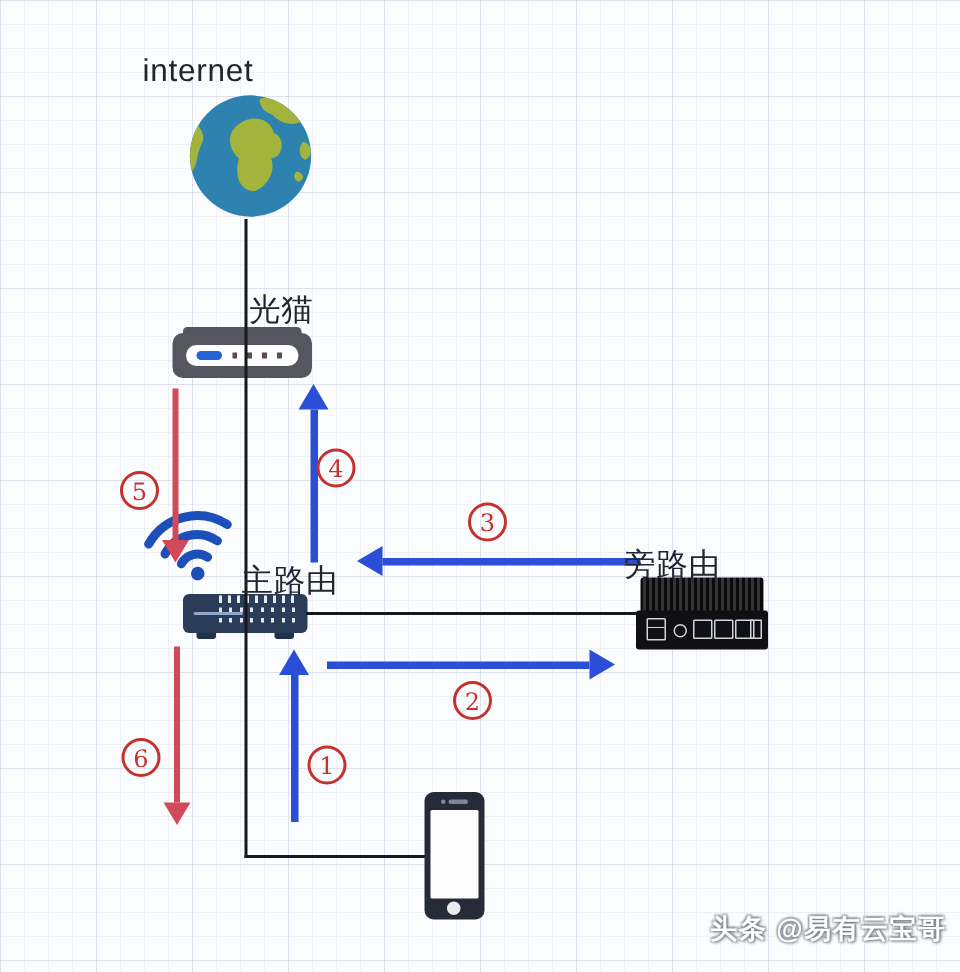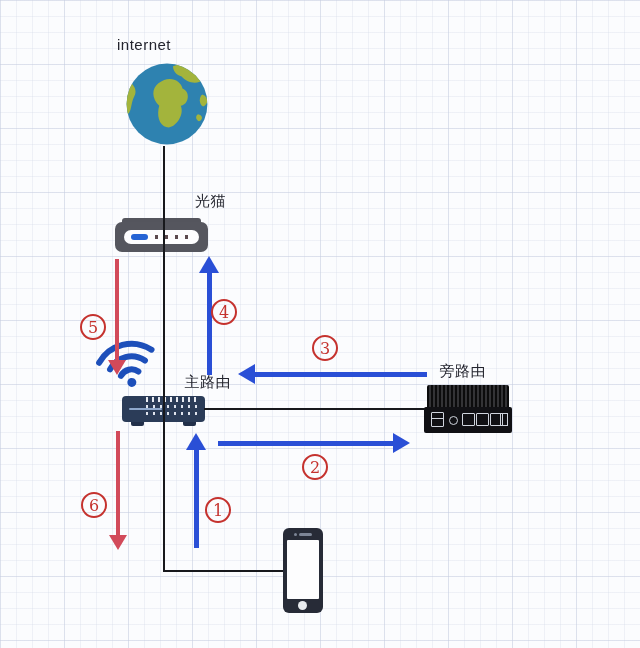--- a/index.html
+++ b/index.html
@@ -19,21 +19,21 @@
     background-image:
       linear-gradient(to right, rgba(198,206,224,.45) 1px, transparent 1px),
       linear-gradient(to bottom, rgba(198,206,224,.45) 1px, transparent 1px),
       linear-gradient(to right, rgba(216,222,236,.38) 1px, transparent 1px),
       linear-gradient(to bottom, rgba(216,222,236,.38) 1px, transparent 1px);
     background-size:64px 64px,64px 64px,16px 16px,16px 16px;
   }
   
   .cable{position:absolute;background:var(--line);z-index:3;}
   
-  .nlabel{position:absolute;z-index:4;color:#23242e;font-size:15px;text-align:right;letter-spacing:.5px;}
+  .nlabel{position:absolute;z-index:4;color:#23242e;font-size:21px;text-align:left;letter-spacing:.5px;}
   
   .globe{position:absolute;left:124px;top:61px;width:86px;height:86px;z-index:2;}
   .globe svg{display:block;width:100%;height:100%;}
   .ocean{fill:var(--globe-ocean);}
   .land{fill:var(--globe-land);}
   
   .modem{position:absolute;left:115px;top:222px;width:93px;height:30px;z-index:2;}
   .modem .lip{position:absolute;left:7px;top:-4px;width:79px;height:10px;background:#54555d;border-radius:3px;}
   .modem .bodyy{position:absolute;left:0;top:0;width:93px;height:30px;background:#55565e;border-radius:7px;}
   .modem .panel{position:absolute;left:9px;top:8px;width:75px;height:14px;background:#fdfdfe;border-radius:7px;}
@@ -199,14 +199,15 @@
       <div class="head"></div>
   </div>
 
   <div class="badge" style="left:205px;top:497px;">1</div>
   <div class="badge" style="left:302px;top:454px;">2</div>
   <div class="badge" style="left:312px;top:335px;">3</div>
   <div class="badge" style="left:211px;top:299px;">4</div>
   <div class="badge" style="left:80px;top:314px;">5</div>
   <div class="badge" style="left:81px;top:492px;">6</div>
 
+  <div class="watermark">头条 @易有云宝哥</div>
 
 </div>
 
 </body></html>

